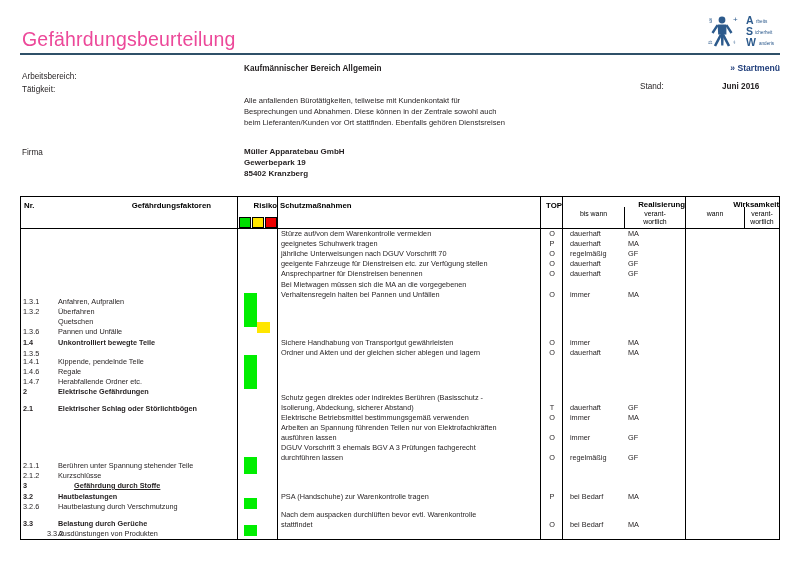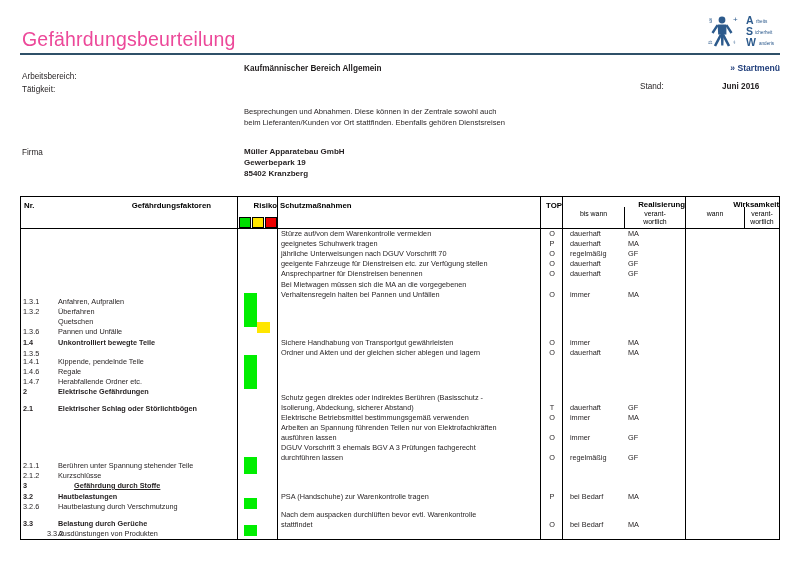--- a/index.html
+++ b/index.html
@@ -205,20 +205,21 @@
     </svg>
   </div>
 
   <div class="doc-title">Gefährdungsbeurteilung</div>
   <div class="title-rule"></div>
 
   <div class="lbl" style="left:22px; top:52px;margin-top:20px;">Arbeitsbereich:</div>
   <div class="val-bold" style="left:244px; top:64px;">Kaufmännischer Bereich Allgemein</div>
 
   <div class="lbl" style="left:22px; top:85px;">Tätigkeit:</div>
+  <div class="val" style="left:244px; top:95px;">Alle anfallenden Bürotätigkeiten, teilweise mit Kundenkontakt für</div>
   <div class="val" style="left:244px; top:106px;">Besprechungen und Abnahmen. Diese können in der Zentrale sowohl auch</div>
   <div class="val" style="left:244px; top:117px;">beim Lieferanten/Kunden vor Ort stattfinden. Ebenfalls gehören Dienstsreisen</div>
 
   <div class="lbl" style="left:22px; top:148px;">Firma</div>
   <div class="val-bold" style="left:244px; top:147px; font-size:8px;">Müller Apparatebau GmbH</div>
   <div class="val-bold" style="left:244px; top:158px; font-size:8px;">Gewerbepark 19</div>
   <div class="val-bold" style="left:244px; top:169px; font-size:8px;">85402 Kranzberg</div>
 
   <div class="startmenu">» Startmenü</div>
   <div class="lbl" style="left:640px; top:82px;">Stand:</div>

